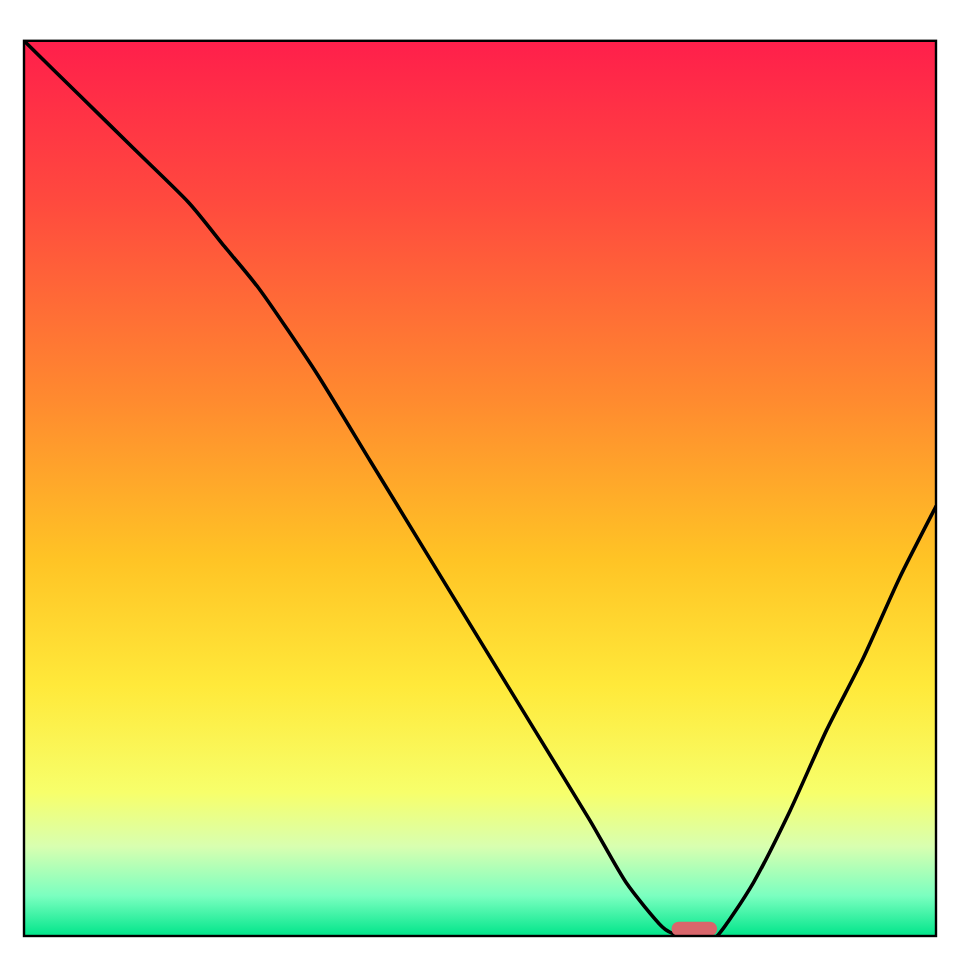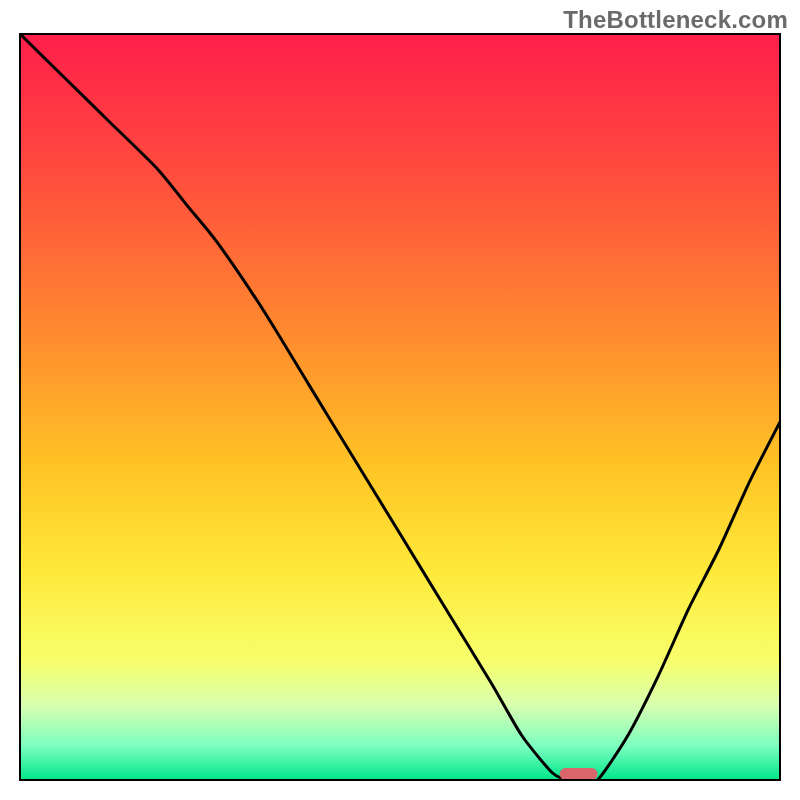--- a/index.html
+++ b/index.html
@@ -29,21 +29,20 @@
   svg.plot {
     position: absolute;
     top: 0;
     left: 0;
   }
 </style>
 </head>
 <body>
 
 <div class="chart-container">
-  <div class="watermark">TheBottleneck.com</div>
   <svg class="plot" width="800" height="800" viewBox="0 0 800 800">
     <defs>
       <linearGradient id="bg-grad" x1="0" y1="0" x2="0" y2="1">
           <stop offset="0%" stop-color="#ff1f4b"></stop>
           <stop offset="18%" stop-color="#ff4a3e"></stop>
           <stop offset="40%" stop-color="#ff8a2f"></stop>
           <stop offset="57.99999999999999%" stop-color="#ffc425"></stop>
           <stop offset="72%" stop-color="#ffe93a"></stop>
           <stop offset="84%" stop-color="#f7ff6b"></stop>
           <stop offset="90%" stop-color="#d8ffb0"></stop>

